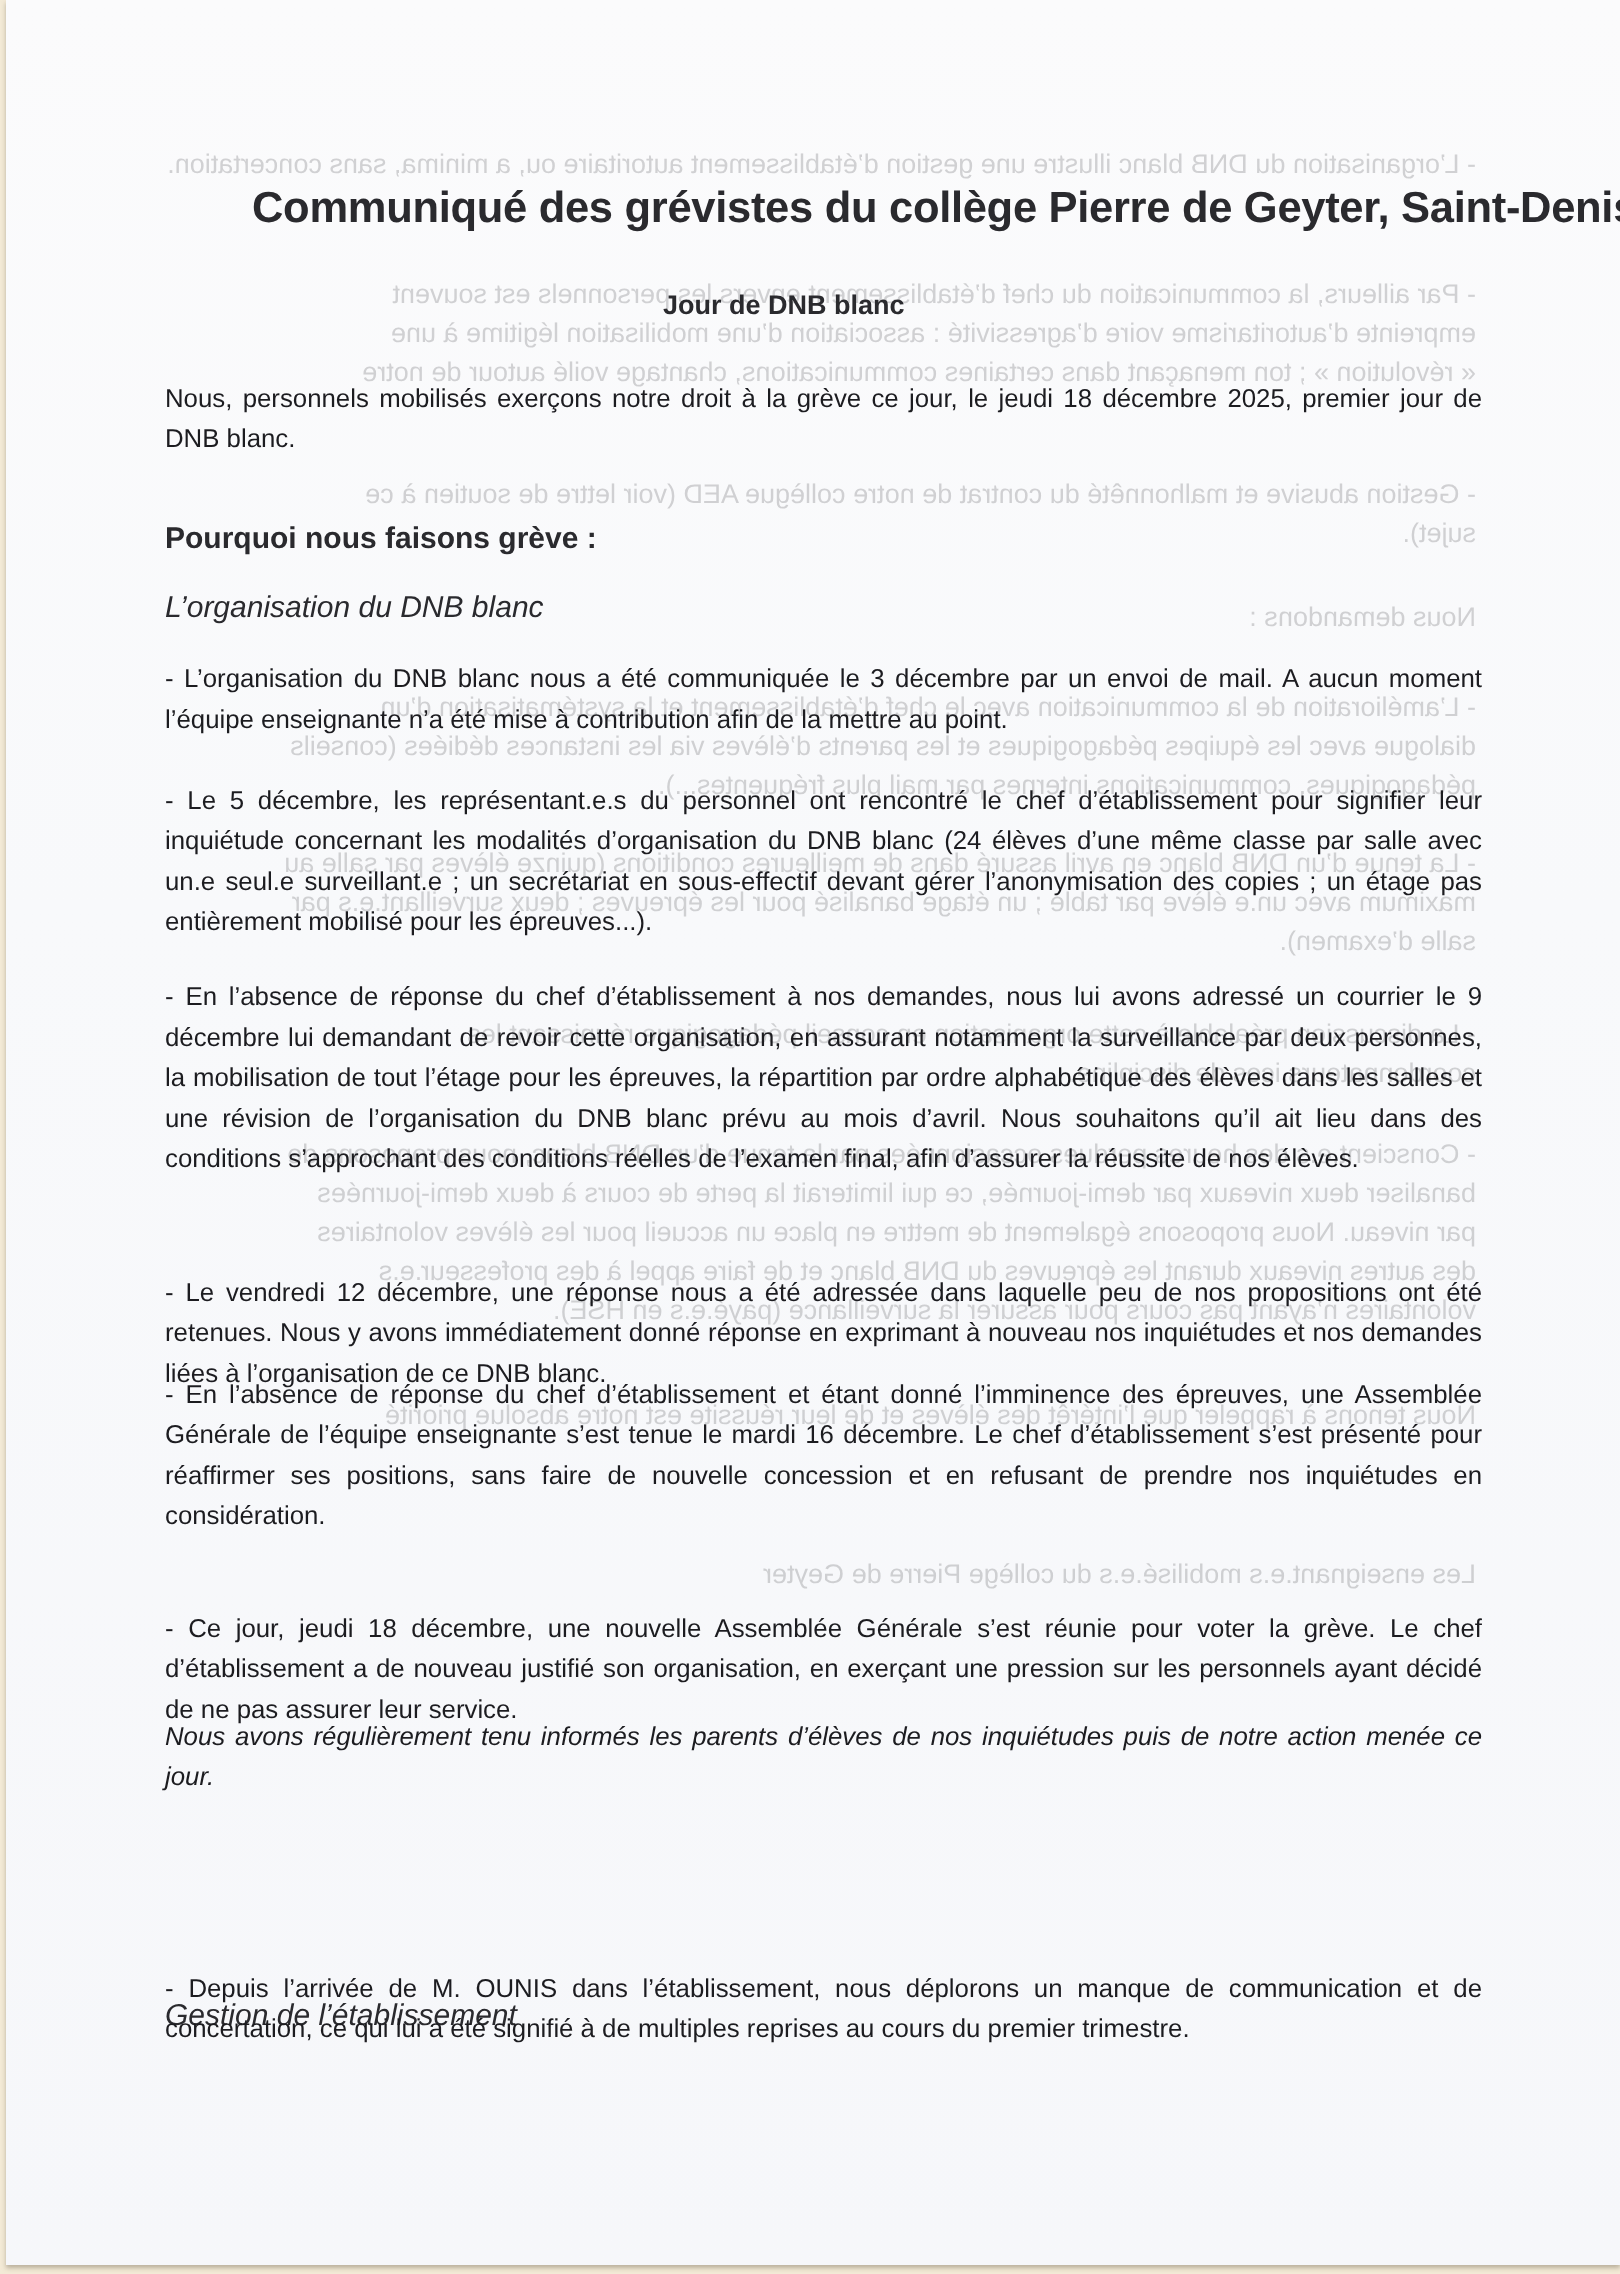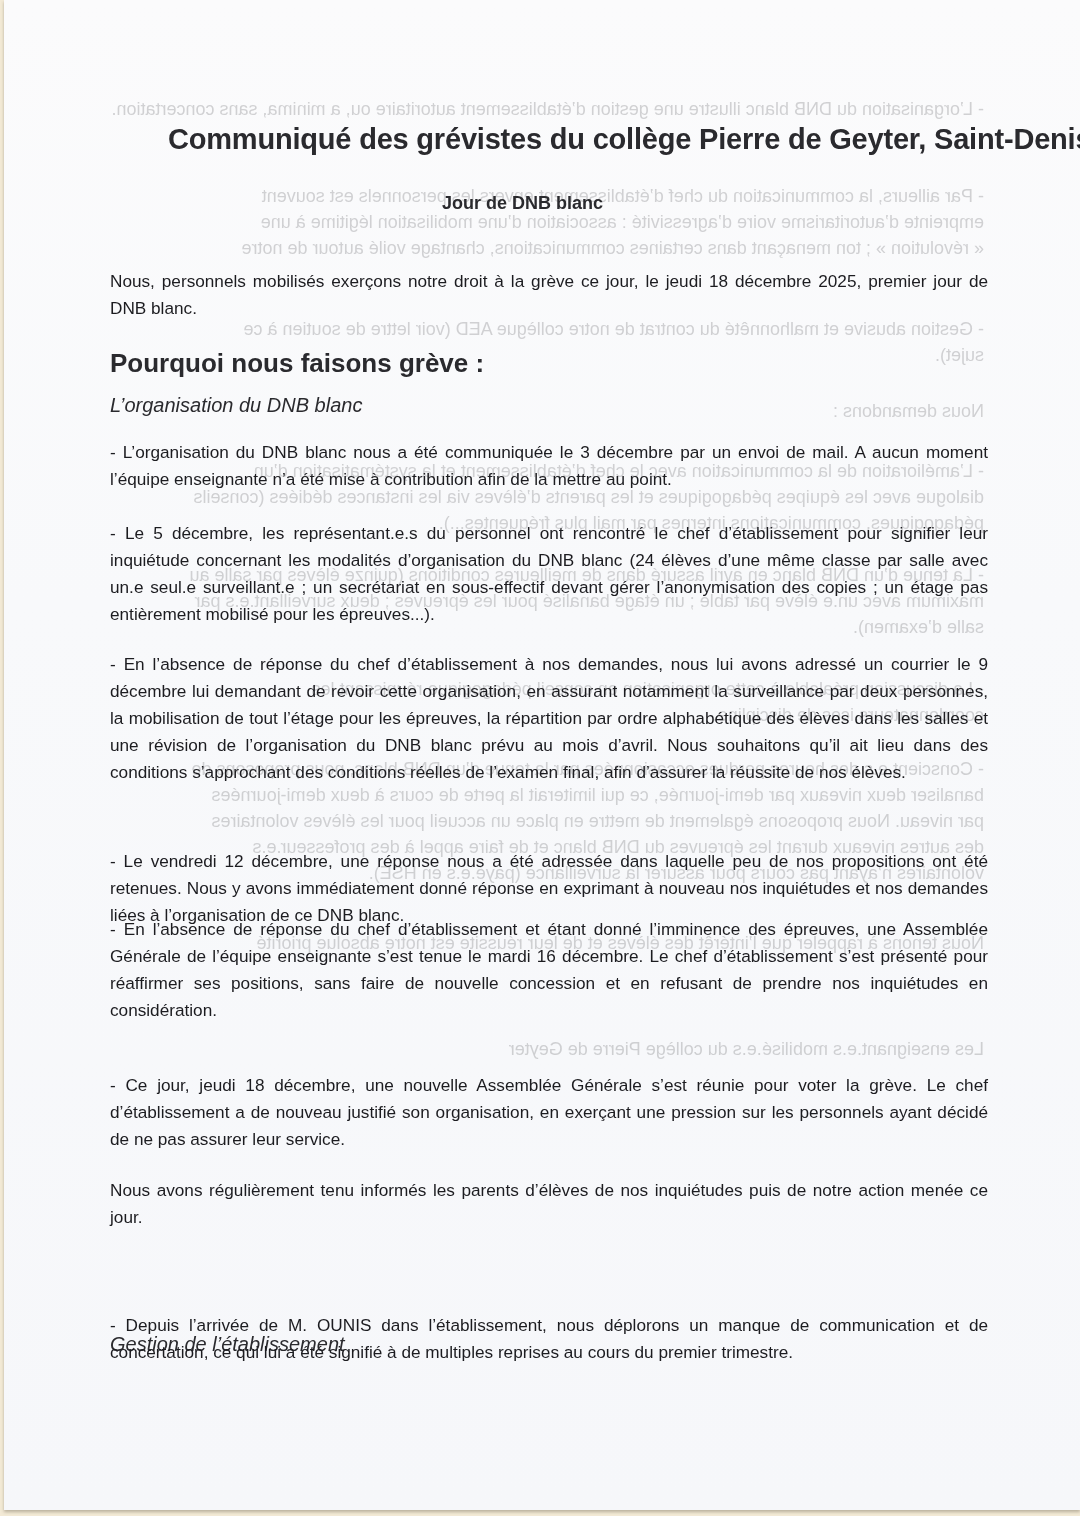--- a/index.html
+++ b/index.html
@@ -76,21 +76,21 @@
       left: 2px;
       width: 878px;
       font-size: 17.2px;
       line-height: 27px;
       text-align: justify;
       color: #1c1c20;
     }
     .h2 {
       position: absolute;
       left: 2px;
-      font-size: 26px;
+      font-size: 20px;
       font-weight: bold;
       color: #2a2a2e;
       white-space: nowrap;
     }
     .h3 {
       position: absolute;
       left: 2px;
       font-size: 20px;
       font-style: italic;
       color: #2a2a2e;
@@ -124,31 +124,31 @@
     <div class="bl" style="top:834px;">des autres niveaux durant les épreuves du DNB blanc et de faire appel à des professeur.e.s</div>
     <div class="bl" style="top:860px;">volontaires n’ayant pas cours pour assurer la surveillance (payé.e.s en HSE).</div>
     <div class="bl" style="top:930px;">Nous tenons à rappeler que l’intérêt des élèves et de leur réussite est notre absolue priorité</div>
     <div class="bl" style="top:1036px;">Les enseignant.e.s mobilisé.e.s du collège Pierre de Geyter</div>
   </div>
 
   <div class="content">
     <div class="title">Communiqué des grévistes du collège Pierre de Geyter, Saint-Denis</div>
     <div class="subtitle">Jour de DNB blanc</div>
 
-    <div class="para" style="top:268px;">Nous, personnels mobilisés exerçons notre droit à la grève ce jour, le jeudi 18 décembre 2025, premier jour de DNB blanc.</div>
+    <div class="para" style="top:252px;">Nous, personnels mobilisés exerçons notre droit à la grève ce jour, le jeudi 18 décembre 2025, premier jour de DNB blanc.</div>
 
     <div class="h2" style="top:348px;">Pourquoi nous faisons grève :</div>
 
     <div class="h3" style="top:394px;">L’organisation du DNB blanc</div>
 
     <div class="para" style="top:439px;">- L’organisation du DNB blanc nous a été communiquée le 3 décembre par un envoi de mail. A aucun moment l’équipe enseignante n’a été mise  à contribution afin de la mettre au point.</div>
     <div class="para" style="top:520px;">- Le 5 décembre, les représentant.e.s du personnel ont rencontré le chef d’établissement pour signifier leur inquiétude concernant les modalités d’organisation du DNB blanc (24 élèves d’une même classe par salle avec un.e seul.e surveillant.e ; un secrétariat en sous-effectif devant gérer l’anonymisation des copies ; un étage pas entièrement mobilisé pour les épreuves...).</div>
     <div class="para" style="top:651px;">- En l’absence de réponse du chef d’établissement à nos demandes, nous lui avons adressé un courrier le 9 décembre lui demandant de revoir cette organisation, en assurant notamment la surveillance par deux personnes, la mobilisation de tout l’étage pour les épreuves, la répartition par ordre alphabétique des élèves dans les salles et une révision de l’organisation du DNB blanc prévu au mois d’avril. Nous souhaitons qu’il ait lieu dans des conditions s’approchant des conditions réelles de l’examen final, afin d’assurer la réussite de nos élèves.</div>
     <div class="para" style="top:801px;margin-top:47px;">- Le vendredi 12 décembre, une réponse nous a été adressée dans laquelle peu de nos propositions ont été retenues. Nous y avons immédiatement donné réponse en exprimant à nouveau nos inquiétudes et nos demandes liées à l’organisation de ce DNB blanc.</div>
     <div class="para" style="top:916px;">- En l’absence de réponse du chef d’établissement et étant donné l’imminence des épreuves,  une Assemblée Générale de l’équipe enseignante s’est tenue le mardi 16 décembre. Le chef d’établissement s’est présenté pour réaffirmer ses positions, sans faire de nouvelle concession et en refusant de prendre nos inquiétudes en considération.</div>
     <div class="para" style="top:1072px;">- Ce jour, jeudi 18 décembre, une nouvelle Assemblée Générale s’est réunie pour voter la grève. Le chef d’établissement a de nouveau justifié son organisation, en exerçant une pression sur les personnels ayant décidé de ne pas assurer leur service.</div>
-    <div class="para" style="top:1177px;">Nous avons régulièrement tenu informés les parents d’élèves de nos inquiétudes puis de notre action menée ce jour.</div>
+    <div class="para" style="top:1144px;font-style:italic;">Nous avons régulièrement tenu informés les parents d’élèves de nos inquiétudes puis de notre action menée ce jour.</div>
 
     <div class="h3" style="top:1333px;">Gestion de l’établissement</div>
 
     <div class="para" style="top:1312px;">- Depuis l’arrivée de M. OUNIS dans l’établissement, nous déplorons un manque de communication et de concertation, ce qui lui a été signifié à de multiples reprises au cours du premier trimestre.</div>
   </div>
 </div>
 
 </body></html>

